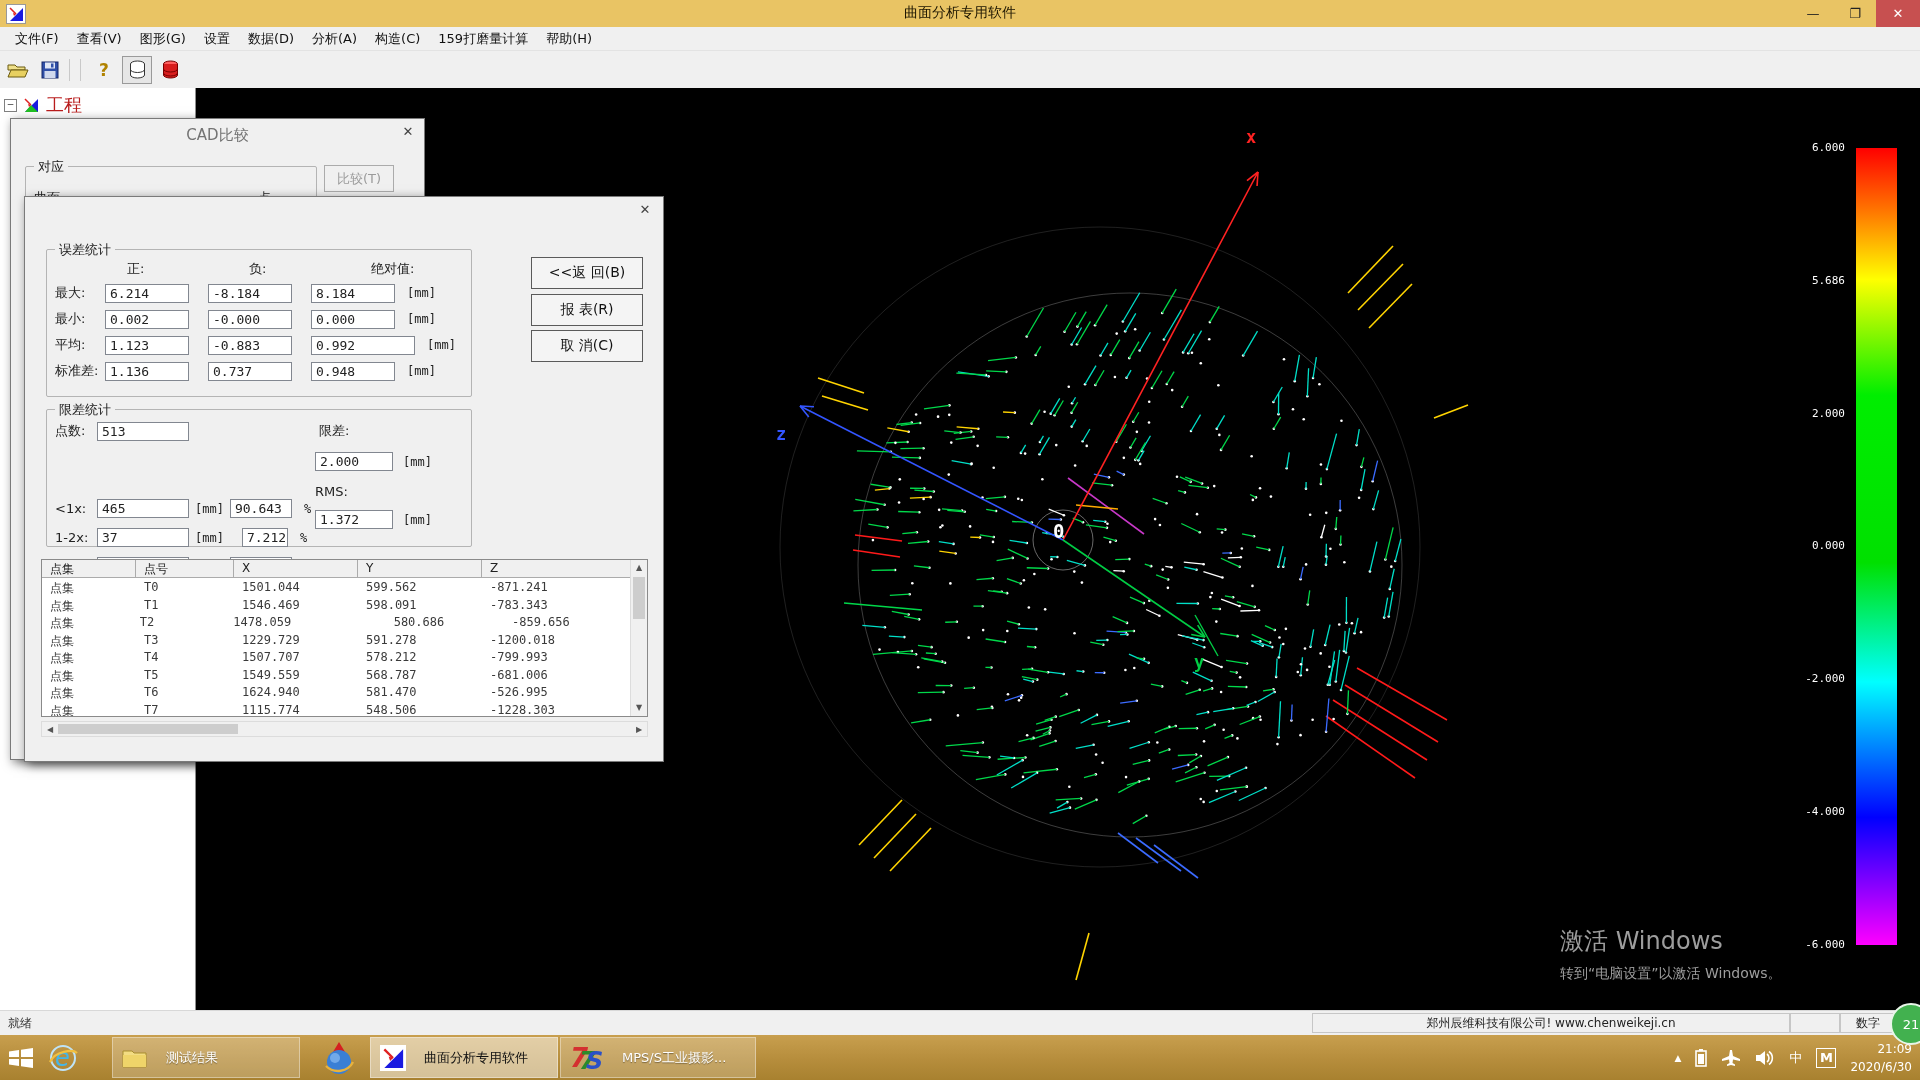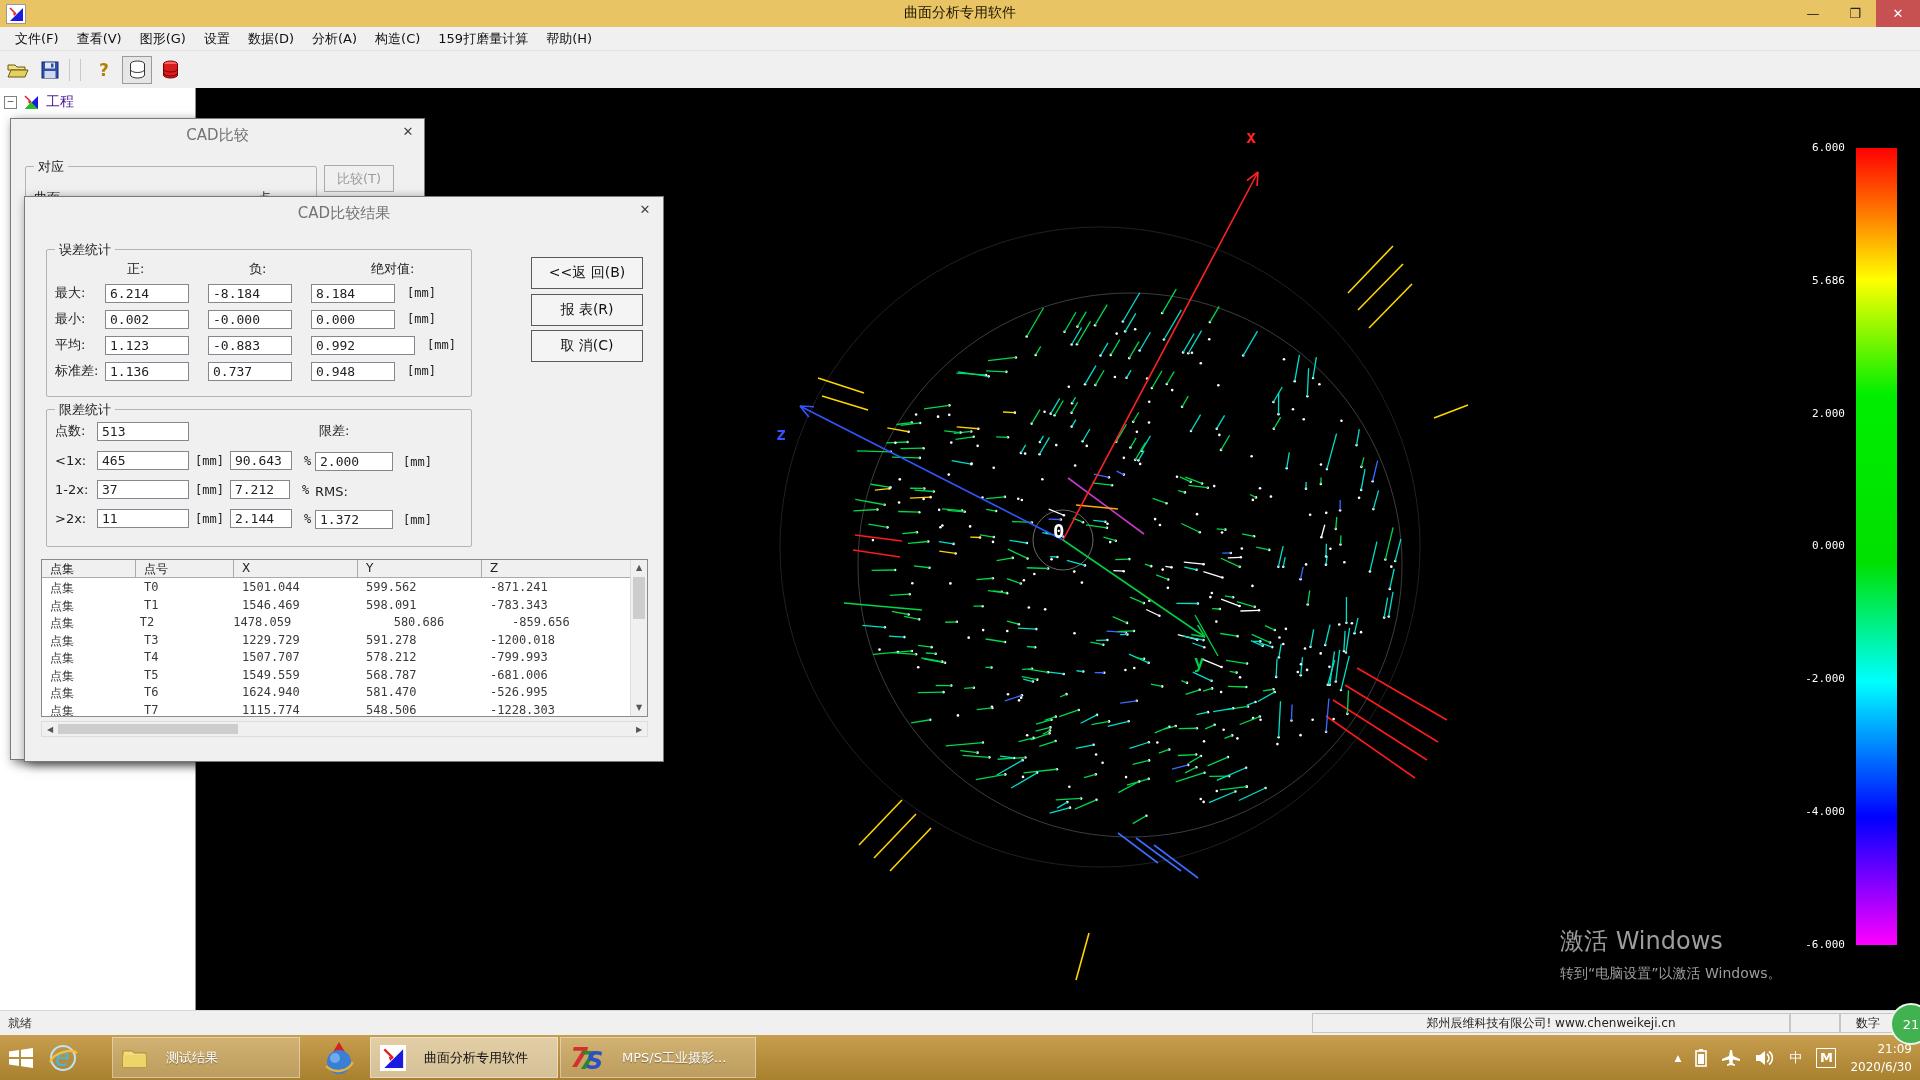--- a/index.html
+++ b/index.html
@@ -17,21 +17,21 @@
   #menubar{position:absolute;left:0;top:27px;width:1920px;height:23px;background:#f0f0f0;display:flex;align-items:center;padding-left:6px;box-sizing:border-box;}
   .menu-item{font-size:13px;color:#111;padding:2px 9px;cursor:default;}
   #toolbar{position:absolute;left:0;top:50px;width:1920px;height:38px;background:#f0f0f0;border-top:1px solid #e3e3e3;box-sizing:border-box;display:flex;align-items:center;}
   .tbtn{width:28px;height:26px;display:flex;align-items:center;justify-content:center;margin-left:4px;}
   .tsep{width:1px;height:22px;background:#c9c9c9;margin:0 5px;}
   .pressed{border:1px solid #9a9a9a;background:#e6e6e6;}
   
   #leftpanel{position:absolute;left:0;top:88px;width:196px;height:922px;background:#fff;border-right:1px solid #8f8f8f;box-sizing:border-box;}
   #treenode{display:flex;align-items:center;padding:5px 4px;}
   .expbox{width:11px;height:11px;border:1px solid #808080;background:#fff;font-size:9px;line-height:9px;text-align:center;color:#333;margin-right:4px;}
-  #treenode .lbl{font-size:14px;color:#4c1d95;margin-left:5px;}
+  #treenode .lbl{font-size:18px;color:#b91c1c;margin-left:5px;}
   
   #canvas3d{position:absolute;left:196px;top:88px;width:1724px;height:922px;background:#000;}
   
   #colorbar{position:absolute;left:1856px;top:148px;width:41px;height:797px;}
   .cb-label{position:absolute;right:78px;font-size:11px;color:#fff;font-family:"DejaVu Sans Mono",monospace;white-space:nowrap;}
   
   #watermark{position:absolute;left:1560px;top:925px;color:#9d9d9d;}
   #watermark .l1{font-size:24px;}
   #watermark .l2{font-size:14px;margin-top:8px;}
   
@@ -952,21 +952,20 @@
   <div class="dlg-close" style="right:6px;">✕</div>
   <div class="groupbox" style="left:14px;top:47px;width:290px;height:90px;">
     <span class="glabel">对应</span>
     <span class="slabel abs" style="left:8px;top:22px;">曲面</span>
     <span class="slabel abs" style="left:232px;top:22px;">点</span>
   </div>
   <div class="dlg-btn disabled" style="left:313px;top:46px;width:68px;height:25px;font-size:13px;">比较(T)</div>
 </div>
 
 <div class="dialog" id="resdlg" style="left:24px;top:196px;width:640px;height:566px;z-index:6;">
-  <div class="dlg-title">CAD比较结果</div>
   <div class="dlg-close" style="right:8px;">✕</div>
 
   <div class="groupbox" style="left:21px;top:52px;width:424px;height:146px;">
     <span class="glabel">误差统计</span>
     <div id="error-headers" style="display:flex;padding:10px 0 0 58px;">
         <span class="slabel" style="width: 103px; padding-left: 22px;">正:</span>
         <span class="slabel" style="width: 103px; padding-left: 22px;">负:</span>
         <span class="slabel" style="width: 103px; padding-left: 22px;">绝对值:</span>
       </div>
     <div id="error-rows" style="padding-top:2px;">
@@ -1002,32 +1001,32 @@
   </div>
 
   <div class="groupbox" style="left:21px;top:212px;width:424px;height:136px;">
     <span class="glabel">限差统计</span>
     <div class="limit-row" style="height:30px;padding:6px 0 0 8px;">
       <span class="slabel" style="width:42px;">点数:</span>
       <span class="field" style="width:92px;">513</span>
       <span class="slabel" style="margin-left:130px;">限差:</span>
     </div>
     <div id="limit-rows">
-        <div class="limit-row" style="height: 29px; padding-left: 8px;">
+        <div class="limit-row" style="height: 29px; padding-left: 8px; margin-top: 48px;">
           <span class="slabel" style="width: 42px;">&lt;1x:</span>
           <span class="field" style="width: 92px;">465</span>
           <span class="unit" style="margin-left: 6px;">[mm]</span>
           <span class="field" style="width: 62px; margin-left: 6px;">90.643</span>
           <span class="unit" style="margin-left: 12px;">%</span>
         </div>
         <div class="limit-row" style="height: 29px; padding-left: 8px;">
           <span class="slabel" style="width: 42px;">1-2x:</span>
           <span class="field" style="width: 92px;">37</span>
           <span class="unit" style="margin-left: 6px;">[mm]</span>
-          <span class="field" style="width: 60px; margin-left: 6px;">7.212</span>
+          <span class="field" style="width: 46px; margin-left: 18px;">7.212</span>
           <span class="unit" style="margin-left: 12px;">%</span>
         </div>
         <div class="limit-row" style="height: 29px; padding-left: 8px;">
           <span class="slabel" style="width: 42px;">&gt;2x:</span>
           <span class="field" style="width: 92px;">11</span>
           <span class="unit" style="margin-left: 6px;">[mm]</span>
           <span class="field" style="width: 62px; margin-left: 6px;">2.144</span>
           <span class="unit" style="margin-left: 12px;">%</span>
         </div>
       </div>

